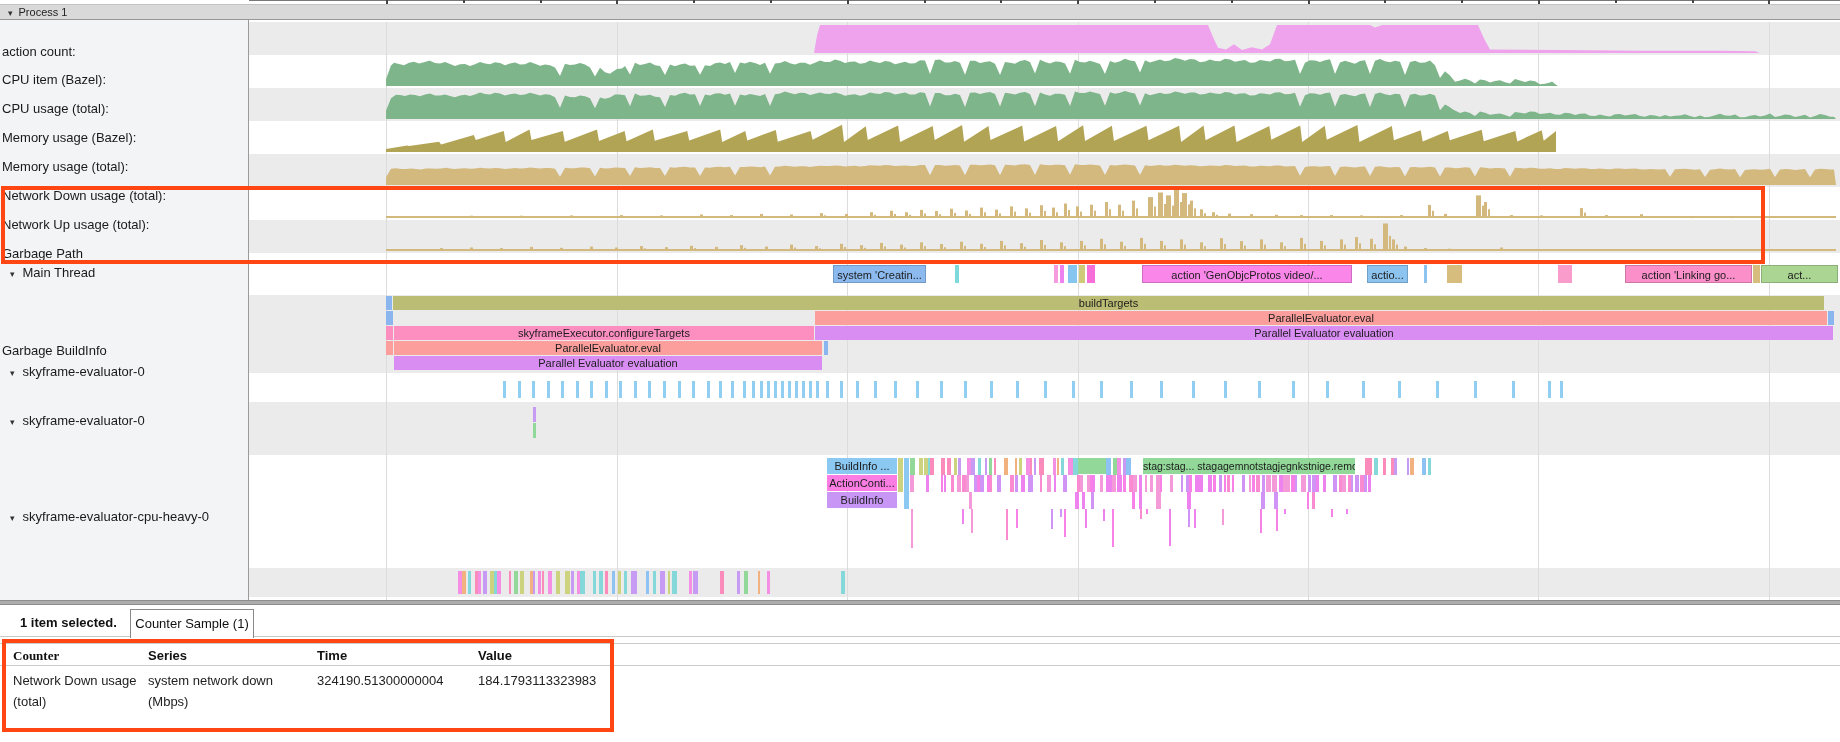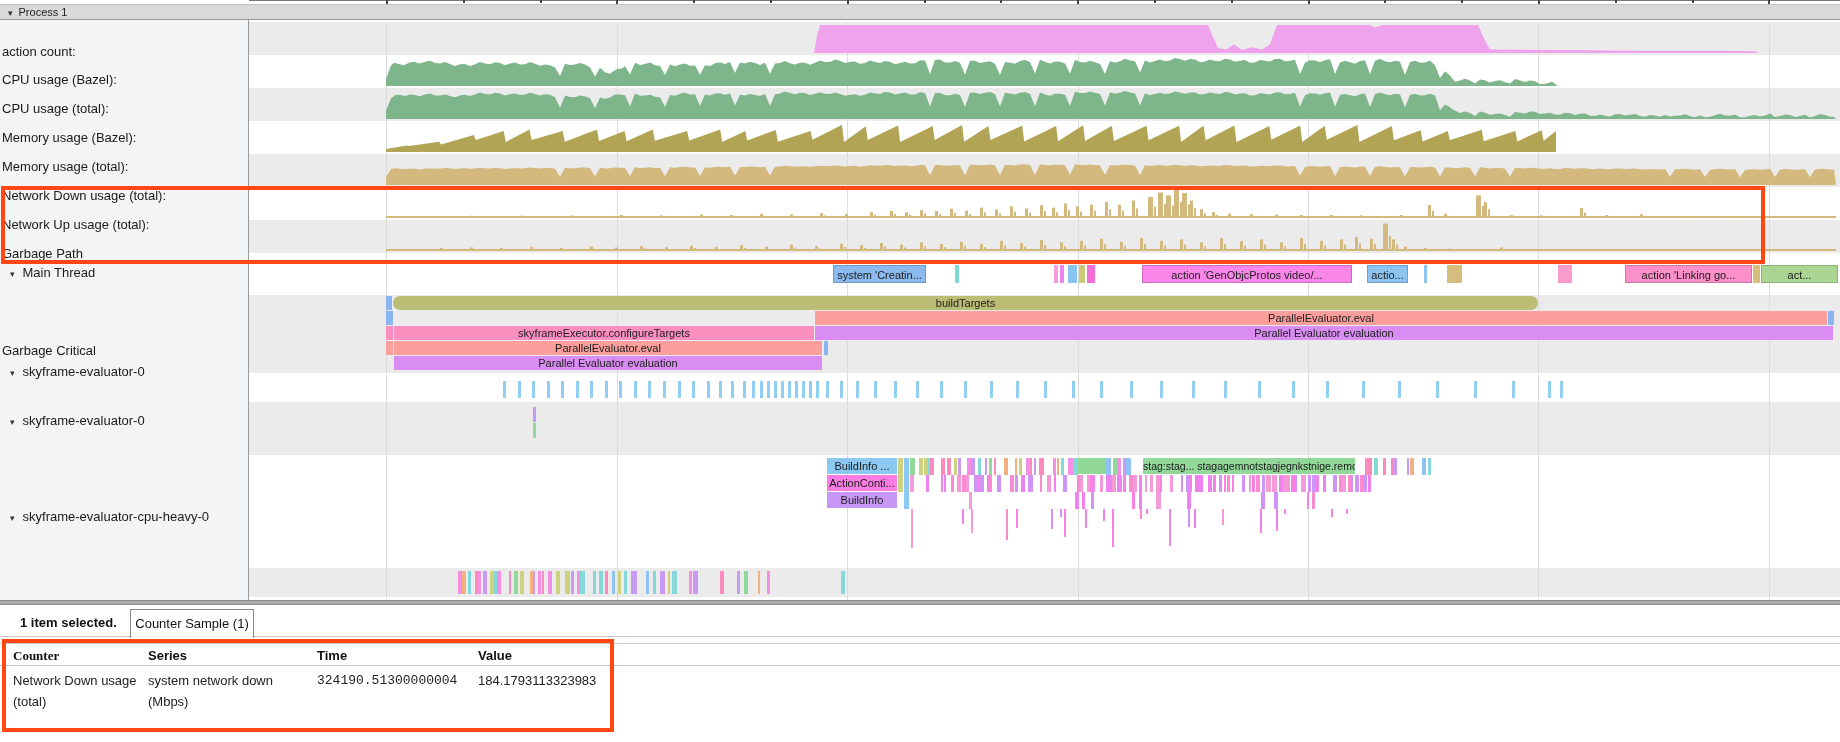--- a/index.html
+++ b/index.html
@@ -66,29 +66,29 @@
       <div class="ruler-tick" style="left: 1691.6px; height: 3px;"></div>
       <div class="ruler-tick" style="left: 1768.4px; height: 5px;"></div>
     </div>
 
   <div class="process-bar">
     <span class="tri">▾</span><span>Process 1</span>
   </div>
 
   <div class="sidebar" id="sidebar">
       <div class="side-label" style="top: 24px; left: 2px;"><span>action count:</span></div>
-      <div class="side-label" style="top: 52px; left: 2px;"><span>CPU usage (Bazel):</span></div>
+      <div class="side-label" style="top: 52px; left: 2px;"><span>CPU item (Bazel):</span></div>
       <div class="side-label" style="top: 81px; left: 2px;"><span>CPU usage (total):</span></div>
       <div class="side-label" style="top: 110px; left: 2px;"><span>Memory usage (Bazel):</span></div>
       <div class="side-label" style="top: 139px; left: 2px;"><span>Memory usage (total):</span></div>
       <div class="side-label" style="top: 168px; left: 2px;"><span>Network Down usage (total):</span></div>
       <div class="side-label" style="top: 197px; left: 2px;"><span>Network Up usage (total):</span></div>
       <div class="side-label" style="top: 226px; left: 2px;"><span>Garbage Path</span></div>
       <div class="side-label" style="top: 245px; left: 10px;"><span class="tri">▾</span><span>Main Thread</span></div>
-      <div class="side-label" style="top: 323px; left: 2px;"><span>Garbage Critical</span></div>
+      <div class="side-label" style="top: 323px; left: 2px;"><span>Garbage BuildInfo</span></div>
       <div class="side-label" style="top: 344px; left: 10px;"><span class="tri">▾</span><span>skyframe-evaluator-0</span></div>
       <div class="side-label" style="top: 393px; left: 10px;"><span class="tri">▾</span><span>skyframe-evaluator-0</span></div>
       <div class="side-label" style="top: 489px; left: 10px;"><span class="tri">▾</span><span>skyframe-evaluator-cpu-heavy-0</span></div>
     </div>
 
   <div class="timeline" id="timeline">
       <div class="band" style="top: 2px; height: 33px; background: rgb(235, 235, 235);"></div>
       <div class="band" style="top: 35px; height: 33px; background: rgb(255, 255, 255);"></div>
       <div class="band" style="top: 68px; height: 33px; background: rgb(235, 235, 235);"></div>
       <div class="band" style="top: 101px; height: 33px; background: rgb(255, 255, 255);"></div>
@@ -312,21 +312,21 @@
       <div class="cpbar" style="left: 838px; top: 245px; width: 8px; background: rgb(246, 111, 216);"></div>
       <div class="cpbar" style="left: 893px; top: 245px; width: 210px; background: rgb(250, 134, 233); border: 1px solid rgba(0, 0, 0, 0.18);">action 'GenObjcProtos video/...</div>
       <div class="cpbar" style="left: 1118px; top: 245px; width: 41px; background: rgb(140, 195, 239); border: 1px solid rgba(0, 0, 0, 0.18);">actio...</div>
       <div class="cpbar" style="left: 1175px; top: 245px; width: 3px; background: rgb(140, 195, 239);"></div>
       <div class="cpbar" style="left: 1198px; top: 245px; width: 15px; background: rgb(214, 189, 125);"></div>
       <div class="cpbar" style="left: 1309px; top: 245px; width: 14px; background: rgb(250, 156, 203);"></div>
       <div class="cpbar" style="left: 1376px; top: 245px; width: 127px; background: rgb(250, 143, 201); border: 1px solid rgba(0, 0, 0, 0.18);">action 'Linking go...</div>
       <div class="cpbar" style="left: 1504px; top: 245px; width: 7px; background: rgb(214, 189, 125);"></div>
       <div class="cpbar" style="left: 1512px; top: 245px; width: 77px; background: rgb(171, 213, 146); border: 1px solid rgba(0, 0, 0, 0.18);">act...</div>
       <div class="bar" style="left: 137px; top: 276px; width: 6px; background: rgb(138, 181, 238);"></div>
-      <div class="bar" style="left: 144px; top: 276px; width: 1145px; background: rgb(188, 189, 116); border-radius: 7px;">buildTargets</div>
+      <div class="bar" style="left: 144px; top: 276px; width: 1431px; background: rgb(188, 189, 116);">buildTargets</div>
       <div class="bar" style="left: 137px; top: 291px; width: 7px; background: rgb(138, 181, 238);"></div>
       <div class="bar" style="left: 566px; top: 291px; width: 1012px; background: rgb(251, 158, 156);">ParallelEvaluator.eval</div>
       <div class="bar" style="left: 1579px; top: 291px; width: 6px; background: rgb(138, 181, 238);"></div>
       <div class="bar" style="left: 137px; top: 306px; width: 7px; background: rgb(252, 142, 192);"></div>
       <div class="bar" style="left: 145px; top: 306px; width: 420px; background: rgb(252, 142, 192);">skyframeExecutor.configureTargets</div>
       <div class="bar" style="left: 566px; top: 306px; width: 1018px; background: rgb(217, 141, 243);">Parallel Evaluator evaluation</div>
       <div class="bar" style="left: 137px; top: 321px; width: 7px; background: rgb(251, 158, 156);"></div>
       <div class="bar" style="left: 145px; top: 321px; width: 428px; background: rgb(251, 158, 156);">ParallelEvaluator.eval</div>
       <div class="bar" style="left: 575px; top: 321px; width: 4px; background: rgb(138, 181, 238);"></div>
       <div class="bar" style="left: 145px; top: 336px; width: 428px; background: rgb(217, 141, 243);">Parallel Evaluator evaluation</div>
@@ -607,20 +607,20 @@
     <div class="thead-line2"></div>
     <div>
       <span class="th" id="th0" style="left: 13px; font-family: Liberation Serif, serif;">Counter</span>
       <span class="th" id="th1" style="left: 148px;">Series</span>
       <span class="th" id="th2" style="left: 317px;">Time</span>
       <span class="th" id="th3" style="left: 478px;">Value</span>
       <span class="td" id="td0" style="left: 13px; width: 125px;">Network Down usage
 (total)</span>
       <span class="td" id="td1" style="left: 148px; width: 125px;">system network down
 (Mbps)</span>
-      <span class="td" id="td2" style="left: 317px; font-family: Liberation Mono, monospace;">324190.51300000004</span>
+      <span class="td" id="td2" style="left: 317px;">324190.51300000004</span>
       <span class="td" id="td3" style="left: 478px;">184.1793113323983</span>
     </div>
     <div class="annotation" id="ann1" style="left: 2px; top: 34px; width: 612px; height: 93px; border-color: rgb(255, 70, 19);"></div>
   </div>
 
   <div class="annotation" id="ann0" style="left: 1px; top: 186px; width: 1764px; height: 78px; border-color: rgb(255, 70, 19);"></div>
 </div>
 
 </body></html>

